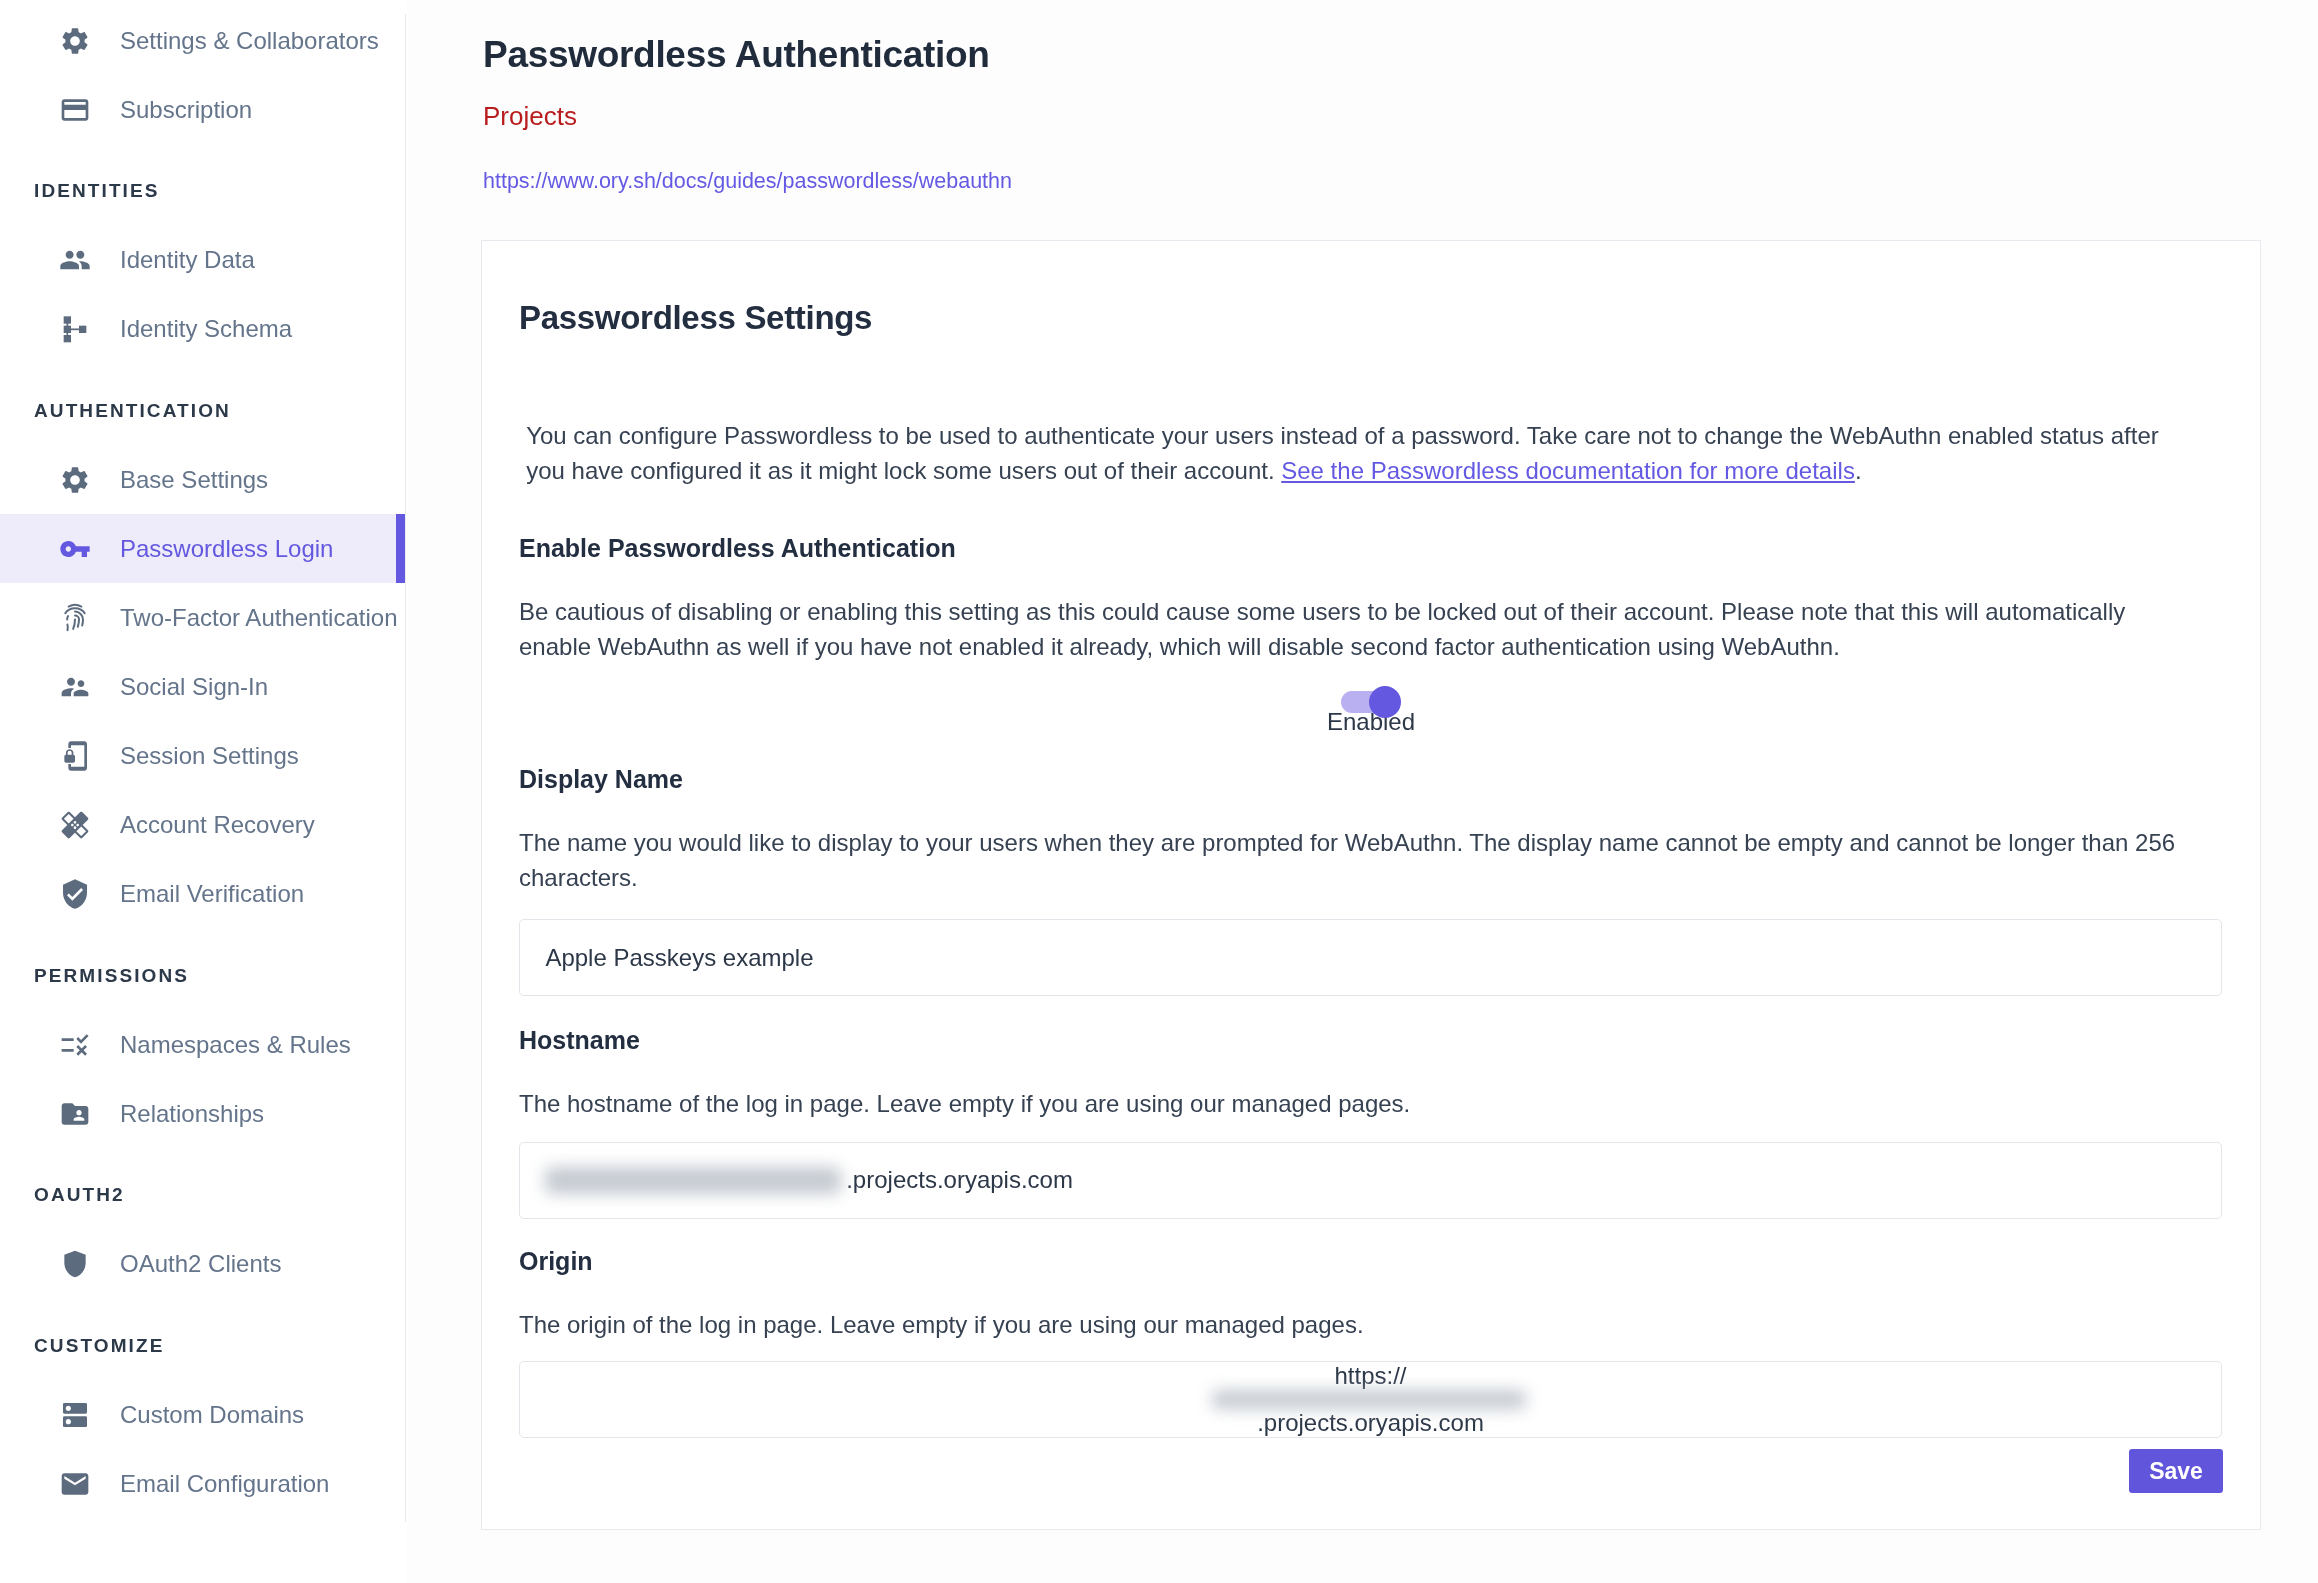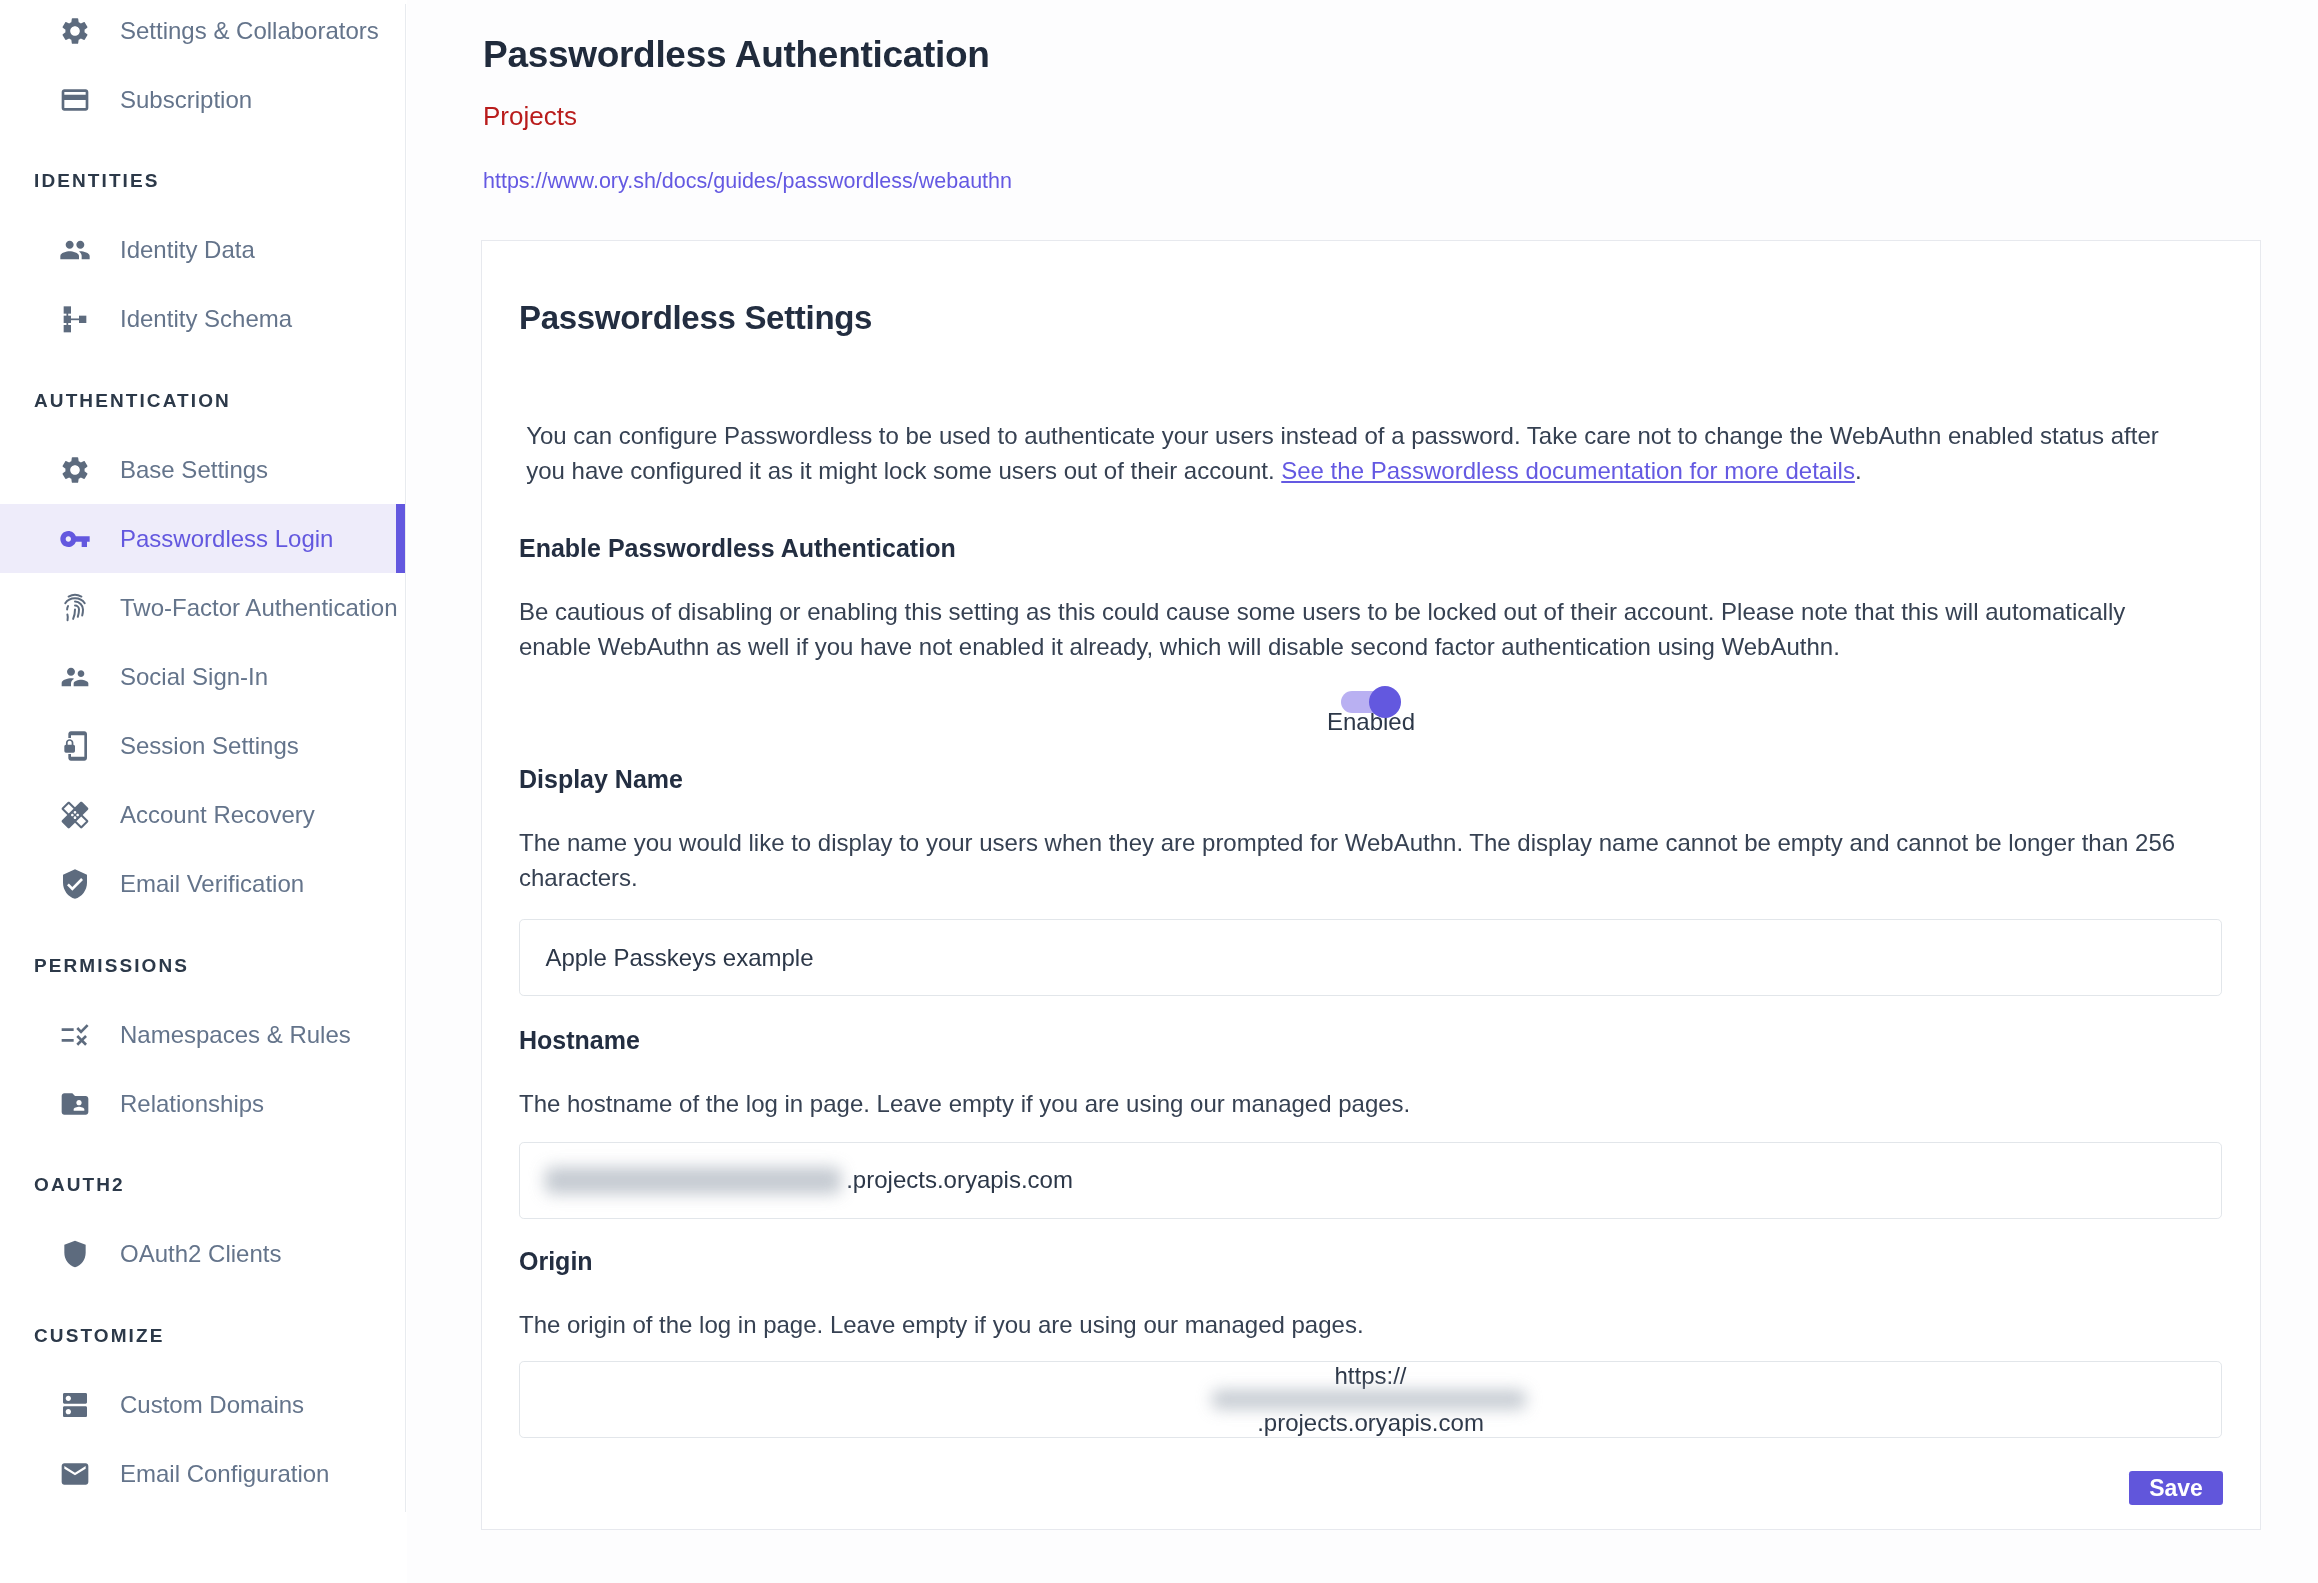--- a/index.html
+++ b/index.html
@@ -7,21 +7,21 @@
   body {
     font-family:"Liberation Sans", sans-serif;
     background:#ffffff; color:#364152;
     position:relative; overflow:hidden;
     -webkit-font-smoothing:antialiased;
   }
   svg.ic { width:32px; height:32px; flex:0 0 32px; }
 
   
   .sidebar {
-    position:absolute; left:0; top:4px; width:406px; height:1508px;
+    position:absolute; left:0; top:14px; width:406px; height:1508px;
     background:#ffffff; border-right:1.6px solid #e8ebef; overflow:hidden;text-align:right;
   }
   .nav { margin-top:-8px; }
   .nav-item {
     height:69px; display:flex; align-items:center; gap:29px;
     padding-left:59px; cursor:pointer; color:#5d6b7e;
     border-right:9.5px solid transparent;
   }
   .nav-item .lbl { font-size:24px; color:#64748b; white-space:nowrap; }
   .nav-item.active { background:#eeecfa; border-right-color:#6358df; }
@@ -62,21 +62,21 @@
     width:1703px; height:77px; border:0.8px solid #e2e6ea; border-radius:4.8px;
     background:#fff; display:flex; align-items:center; padding:0 25.4px;
     font-size:24px; color:#2c3748;
   }
   input.field-input { display:block; padding:0 25.4px; line-height:76px; outline:none; font-family:"Liberation Sans", sans-serif; }
   .redacted { display:inline-block; height:27px; border-radius:6.4px; background:#b6bdc6; filter:blur(8px); opacity:.8; margin:0 4.8px 0 1.6px; }
   .redacted.w1 { width:296px; margin-left:0; }
   .redacted.w2 { width:314px; }
 
   .save-btn {
-    position:absolute; right:37px; bottom:24px; width:94px; height:34px;
+    position:absolute; right:37px; bottom:36px; width:94px; height:44px;
     background:#6156db; color:#ffffff; font-size:23px; font-weight:700;
     border:none; border-radius:3.2px; cursor:pointer;
     display:flex; align-items:center; justify-content:center;
     font-family:"Liberation Sans", sans-serif;
   }
 </style>
 </head>
 <body>
 
 <svg width="0" height="0" style="position:absolute" aria-hidden="true">

